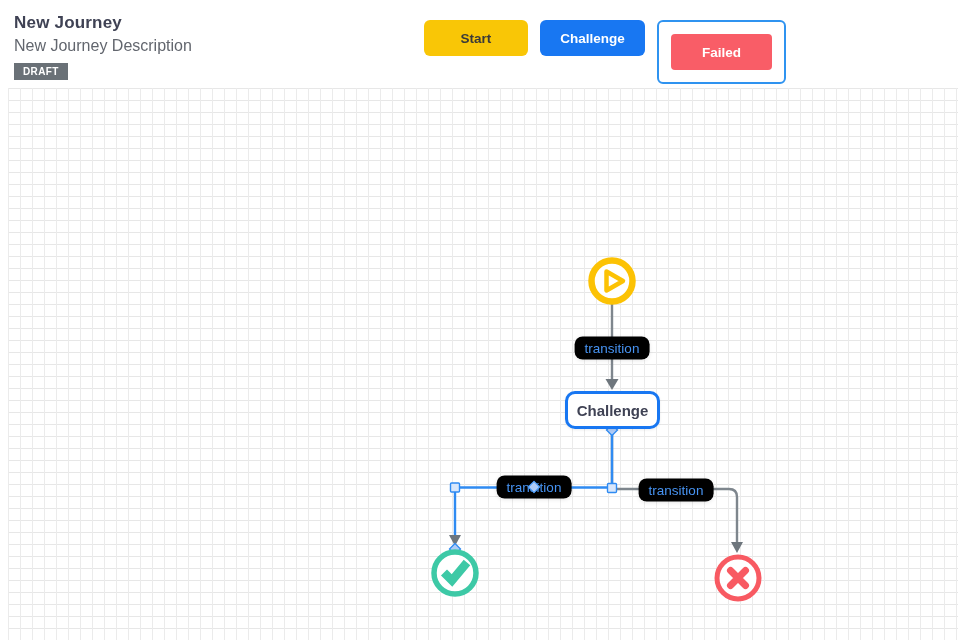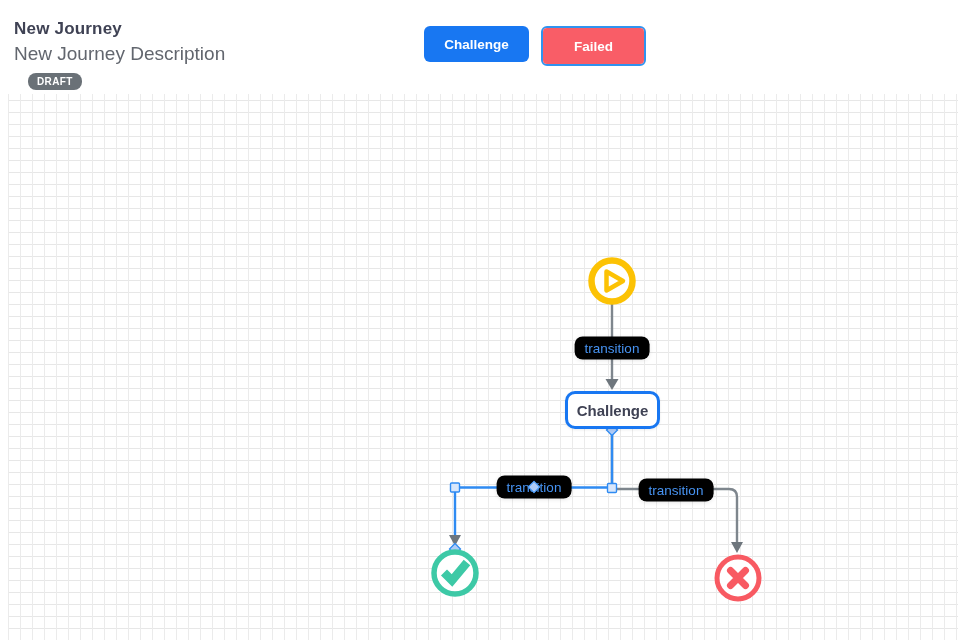--- a/index.html
+++ b/index.html
@@ -1,36 +1,36 @@
 <!DOCTYPE html>
 <html><head>
 <meta charset="utf-8">
 <style>
   * { margin: 0; padding: 0; box-sizing: border-box; }
   html, body { width: 978px; height: 640px; overflow: hidden; background: #fff; }
   body { font-family: "Liberation Sans", "DejaVu Sans", sans-serif; }
   #app { position: relative; width: 978px; height: 640px; background: #fff; }
 
   
-  .header { position: absolute; left: 0; top: 6px; width: 958px; height: 88px; background: #fff; z-index: 10; }
+  .header { position: absolute; left: 0; top: 0; width: 958px; height: 88px; background: #fff; z-index: 10; }
   .header-left { position: absolute; left: 14px; top: 13px; }
   .page-title { font-size: 17px; font-weight: bold; color: #3f4254; letter-spacing: 0.2px; }
-  .page-subtitle { font-size: 19px; color: #62666e; margin-top: 4px; }
+  .page-subtitle { font-size: 16px; color: #62666e; margin-top: 4px; }
   .status-badge { display: inline-block; margin-top: 8px; background: #6a7177; color: #fff;
                   font-size: 10px; font-weight: bold; letter-spacing: 0.4px;
-                  padding: 3px 9px; border-radius: 8px; margin-left: 14px; }
+                  padding: 3px 9px; border-radius: 0; }
 
   .legend { position: absolute; left: 424px; top: 20px; display: flex; align-items: flex-start; gap: 12px; }
   .legend-btn { height: 36px; border: none; border-radius: 6px; font-family: inherit;
                 font-size: 13.5px; font-weight: bold; cursor: pointer; display: flex;
                 align-items: center; justify-content: center; }
   .btn-start { width: 104px; background: #f9c606; color: #3a3a3a; }
   .btn-challenge { width: 105px; background: #1877f2; color: #fff; }
   .btn-authenticated { width: 107px; background: #3cc5a4; color: #fff; }
-  .btn-failed-wrap { border: 2px solid #2f93f0; border-radius: 6px; padding: 0; background: #fff; cursor: pointer; }
+  .btn-failed-wrap { border: 2px solid #2f93f0; border-radius: 6px; padding: 12px; background: #fff; cursor: pointer; }
   .btn-failed { width: 101px; height: 36px; background: #f95d67; color: #fff; border-radius: 4px; }
 
   
   .canvas { position: absolute; left: 0; top: 88px; width: 978px; height: 552px; background: #fff; }
   .canvas-grid { position: absolute; left: 8px; right: 20px; top: 0; bottom: 0;
     background-image:
       linear-gradient(to right, #ebebeb 1px, transparent 1px),
       linear-gradient(to bottom, #e7e7e7 1px, transparent 1px);
     background-size: 12px 12px; }
 
@@ -61,20 +61,21 @@
 <div id="app">
 
   <div class="header">
     <div class="header-left">
       <div class="page-title">New Journey</div>
       <div class="page-subtitle">New Journey Description</div>
       <span class="status-badge">DRAFT</span>
     </div>
 
     <div class="legend">
+      <button class="legend-btn btn-start">Start</button>
       <button class="legend-btn btn-challenge">Challenge</button>
       <div class="btn-failed-wrap">
         <button class="legend-btn btn-failed">Failed</button>
       </div>
     </div>
   </div>
 
   <div class="canvas">
     <div class="canvas-grid"></div>
   </div>

